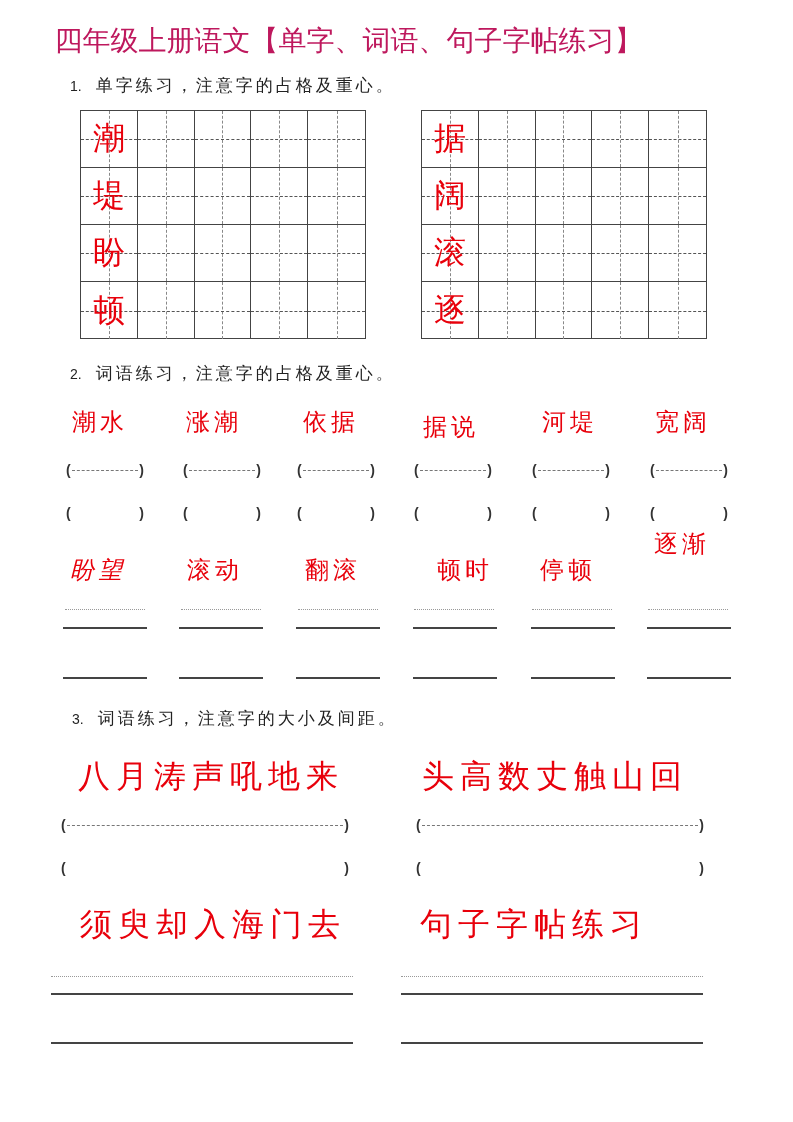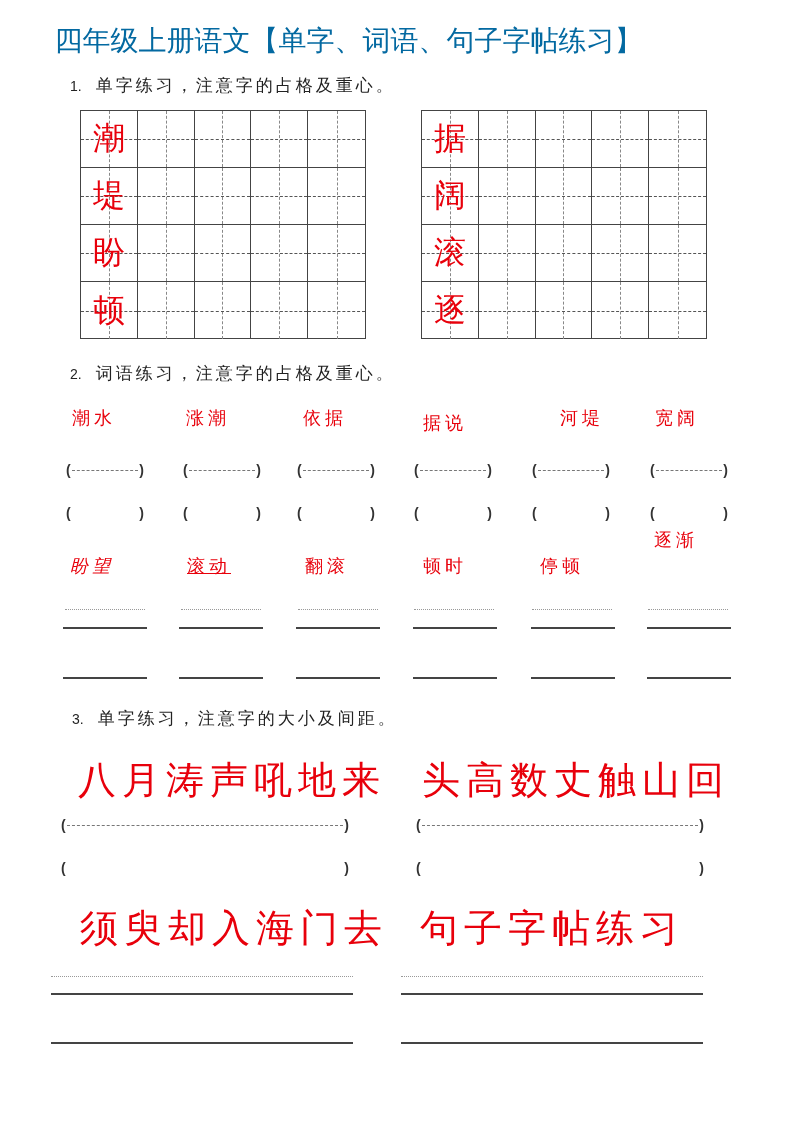--- a/index.html
+++ b/index.html
@@ -1,45 +1,45 @@
 <!DOCTYPE html>
 <html><head>
 <meta charset="utf-8">
 <style>
   html, body { margin: 0; padding: 0; background: #ffffff; }
   body { width: 793px; height: 1122px; position: relative; overflow: hidden;
          font-family: "DejaVu Sans", sans-serif; color: #111; }
   .title { position: absolute; left: 0; width: 697px; top: 22px; text-align: center;
-           font-size: 28px; font-family: Liberation Serif, serif; color: #0369a1; letter-spacing: 0px; }
+           font-size: 28px; font-family: Liberation Serif, serif; color: #be185d; letter-spacing: 0px; }
   .section-label { position: absolute; font-size: 17px; color: #222; font-family: "DejaVu Serif", serif; letter-spacing: 3px; text-align: center; }
   .section-label .num { font-family: "Liberation Sans", sans-serif; font-size: 14px; letter-spacing: 0; margin-right: 14px; }
 
   
   .grid { position: absolute; border: 1.5px solid #444; box-sizing: border-box; }
   .grid-row { display: flex; height: 57px; }
   .cell { width: 57px; height: 57px; box-sizing: border-box; position: relative;
           border-right: 1.5px solid #444; border-bottom: 1.5px solid #444; }
   .cell.last-col { border-right: none; }
   .cell.last-row { border-bottom: none; }
   .cell .vdash { position: absolute; left: 50%; top: 0; bottom: 0; border-left: 1px dashed #888; }
   .cell .hdash { position: absolute; top: 50%; left: 0; right: 0; border-top: 1px dashed #555; }
   .cell .ch { position: absolute; left: 0; right: 0; top: 0; bottom: 0; display: flex;
               align-items: center; justify-content: center; font-size: 32px; color: #e8000b;
               font-family: "DejaVu Serif", serif; }
 
   
-  .word { position: absolute; font-size: 18px; color: #e8000b; font-family: "DejaVu Serif", serif; letter-spacing: 4px; }
+  .word { position: absolute; font-size: 24px; color: #e8000b; font-family: "DejaVu Serif", serif; letter-spacing: 4px; }
   .paren-line { position: absolute; height: 16px; font-size: 14px; color: #333; font-family: "Liberation Sans", sans-serif; font-weight: bold; }
   .paren-line .l { position: absolute; left: 0; top: 0; }
   .paren-line .r { position: absolute; right: 0; top: 0; }
   .paren-line .dots { position: absolute; left: 6px; right: 6px; top: 8px; border-top: 1px dashed #777; }
   .dotline { position: absolute; border-top: 1.5px dotted #999; height: 0; }
   .solid { position: absolute; border-top: 2px solid #444; height: 0; }
 
-  .sentence { position: absolute; font-size: 38px; color: #e8000b; font-family: "DejaVu Serif", serif; letter-spacing: 6px; }
+  .sentence { position: absolute; font-size: 32px; color: #e8000b; font-family: "DejaVu Serif", serif; letter-spacing: 6px; }
 </style>
 </head>
 <body>
 
 <div class="title">四年级上册语文【单字、词语、句子字帖练习】</div>
 
 <div class="section-label" style="left:70px; top:74px;">
   <span class="num">1.</span><span>单字练习，注意字的占格及重心。</span>
 </div>
 
@@ -234,21 +234,21 @@
 </div>
 
 <div class="section-label" style="left:70px; top:362px;">
   <span class="num">2.</span><span>词语练习，注意字的占格及重心。</span>
 </div>
 
 <div class="word" style="left:72px; top:406px;">潮水</div>
 <div class="word" style="left:186px; top:406px;">涨潮</div>
 <div class="word" style="left:303px; top:406px;">依据</div>
 <div class="word" style="left:423px; top:411px;">据说</div>
-<div class="word" style="left:560px; top:406px;">河堤</div>
+<div class="word" style="left:542px; top:406px;">河堤</div>
 <div class="word" style="left:655px; top:406px;">宽阔</div>
 
 <div class="paren-line" style="left:66px; top:462px; width:78px;">
     <span class="l">(</span>
     <span class="dots"></span>
     <span class="r">)</span>
   </div>
 <div class="paren-line" style="left:183px; top:462px; width:78px;">
     <span class="l">(</span>
     <span class="dots"></span>
@@ -294,23 +294,23 @@
 <div class="paren-line" style="left:532px; top:505px; width:78px;">
     <span class="l">(</span>
     <span class="r">)</span>
   </div>
 <div class="paren-line" style="left:650px; top:505px; width:78px;">
     <span class="l">(</span>
     <span class="r">)</span>
   </div>
 
 <div class="word" style="left:70px; top:554px;font-style:italic;">盼望</div>
-<div class="word" style="left:187px; top:554px;text-decoration:underline;">滚动</div>
+<div class="word" style="left:187px; top:554px;">滚动</div>
 <div class="word" style="left:305px; top:554px;">翻滚</div>
-<div class="word" style="left:423px; top:554px;text-align:right;">顿时</div>
+<div class="word" style="left:437px; top:554px;text-align:right;">顿时</div>
 <div class="word" style="left:540px; top:554px;">停顿</div>
 <div class="word" style="left:654px; top:528px;">逐渐</div>
 
 <div class="dotline" style="left:65px; top:609px; width:80px;"></div>
 <div class="dotline" style="left:181px; top:609px; width:80px;"></div>
 <div class="dotline" style="left:298px; top:609px; width:80px;"></div>
 <div class="dotline" style="left:414px; top:609px; width:80px;"></div>
 <div class="dotline" style="left:532px; top:609px; width:80px;"></div>
 <div class="dotline" style="left:648px; top:609px; width:80px;"></div>
 
@@ -322,21 +322,21 @@
 <div class="solid" style="left:647px; top:627px; width:84px;"></div>
 
 <div class="solid" style="left:63px; top:677px; width:84px;"></div>
 <div class="solid" style="left:179px; top:677px; width:84px;"></div>
 <div class="solid" style="left:296px; top:677px; width:84px;"></div>
 <div class="solid" style="left:413px; top:677px; width:84px;"></div>
 <div class="solid" style="left:531px; top:677px; width:84px;"></div>
 <div class="solid" style="left:647px; top:677px; width:84px;"></div>
 
 <div class="section-label" style="left:72px; top:707px;">
-  <span class="num">3.</span><span>单字练习，注意字的大小及间距。</span>
+  <span class="num">3.</span><span>词语练习，注意字的大小及间距。</span>
 </div>
 
 <div class="sentence" style="left:78px; top:755px;">八月涛声吼地来</div>
 <div class="sentence" style="left:422px; top:755px;text-align:center;">头高数丈触山回</div>
 
 <div class="paren-line" style="left:61px; top:817px; width:288px;">
     <span class="l">(</span>
     <span class="dots"></span>
     <span class="r">)</span>
   </div>

